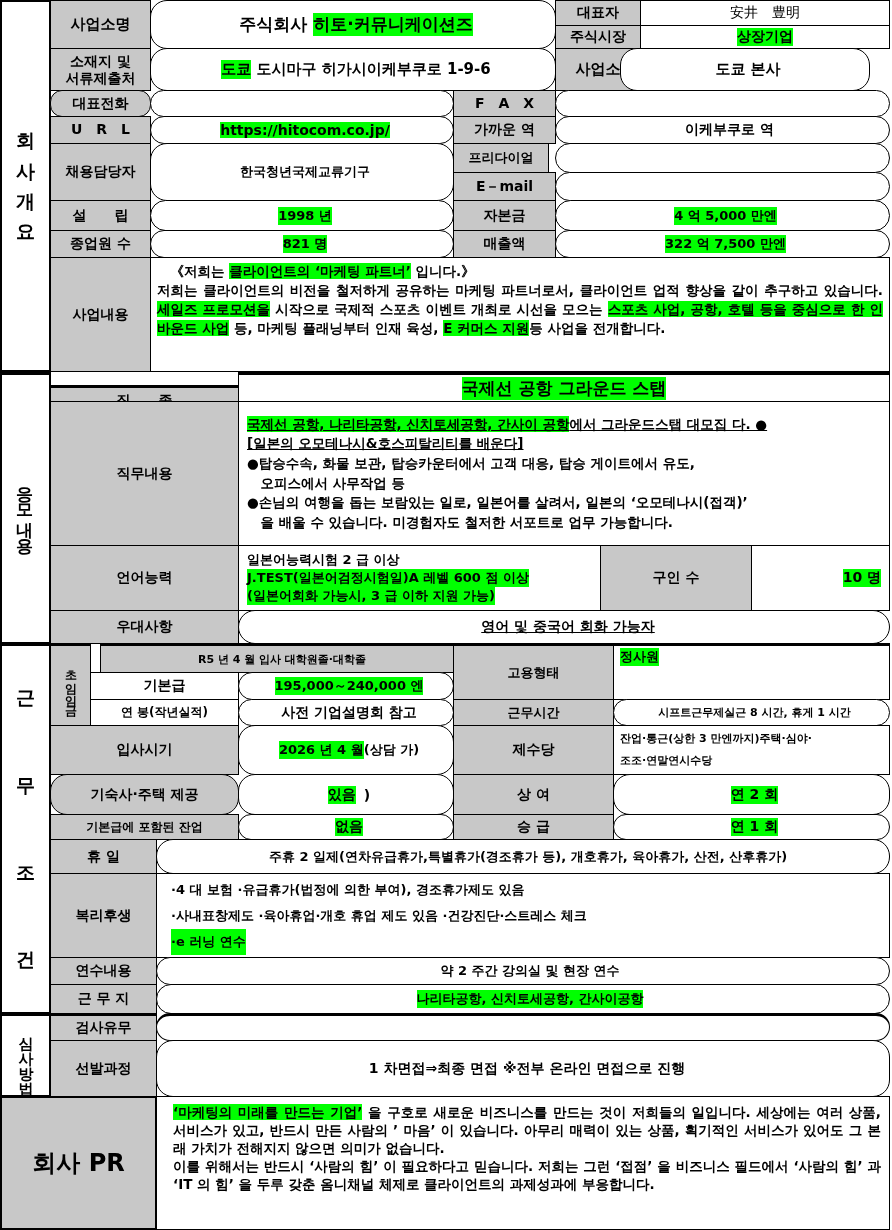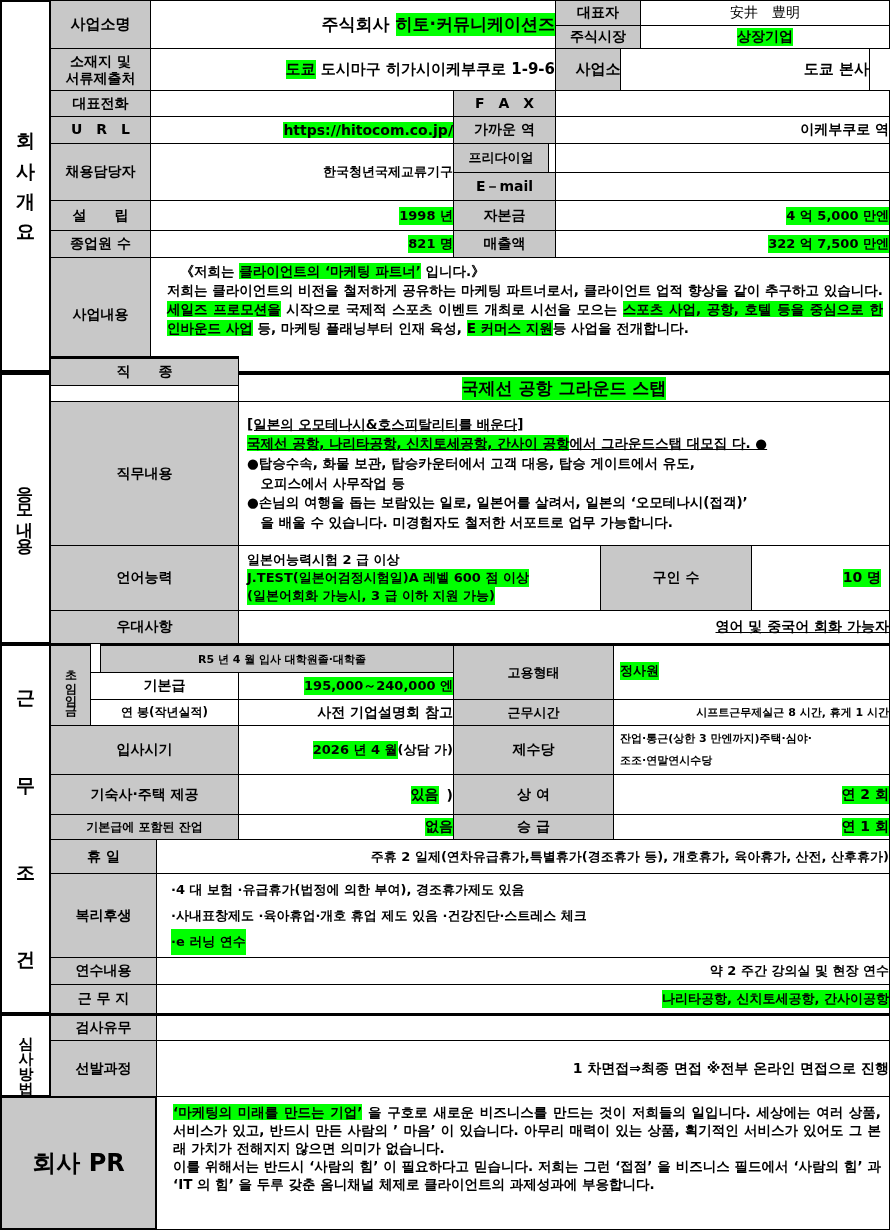--- a/index.html
+++ b/index.html
@@ -2,21 +2,21 @@
 <html><head>
 <meta charset="utf-8">
 <style>
   html, body { margin:0; padding:0; background:#fff; }
   body { width:892px; height:1230px; position:relative; overflow:hidden;
          font-family:"DejaVu Sans", "Liberation Sans", sans-serif; color:#000; }
   .c { position:absolute; box-sizing:border-box; border:1px solid #000; display:flex; align-items:center; font-weight:bold; font-size:14px; overflow:hidden; }
   .g { background:#c8c8c8; }
   .w { background:#fff; }
   .ctr { justify-content:center; text-align:center; }
-  .lft { justify-content:flex-end; padding-left:6px; }
+  .lft { justify-content:center; padding-left:6px;border-radius:17px; }
   .hl { background:#00ff00; }
   .side { font-size:19px; font-weight:bold; flex-direction:column; justify-content:center; align-items:center; line-height:1.6; }
   .vert { writing-mode:vertical-rl; font-size:17px; font-weight:bold; letter-spacing:0; }
   .vert-sm { writing-mode:vertical-rl; font-size:12px; font-weight:bold; }
   .multi { flex-direction:column; align-items:flex-start; justify-content:center; padding-left:6px; line-height:1.55; }
   .pr-title { font-size:24px; }
   .ul { text-decoration:underline; }
   .block { display:block; padding:4px 6px; line-height:1.35; font-size:14px; text-align:justify; }
 </style>
 </head>
@@ -57,21 +57,21 @@
   <span class="hl">도쿄</span>
   <span style="white-space:pre;"> 도시마구 히가시이케부쿠로 1-9-6</span>
 </div>
 <div class="c g ctr" style="left:555px;top:48px;width:86px;height:43px;font-size:15px;">
   <span>사업소</span>
 </div>
 <div class="c w lft" style="left:620px;top:48px;width:250px;height:43px;font-size:15px;">
   <span>도쿄 본사</span>
 </div>
 
-<div class="c g ctr" style="left:50px;top:90px;width:101px;height:27px;">
+<div class="c g ctr" style="left:50px;top:90px;width:101px;height:27px;border-radius:12px;">
   <span>대표전화</span>
 </div>
 <div class="c w lft" style="left:150px;top:90px;width:304px;height:27px;">
   <span></span>
 </div>
 <div class="c g ctr" style="left:453px;top:90px;width:103px;height:27px;white-space:pre;">
   <span>F　A　X</span>
 </div>
 <div class="c w lft" style="left:555px;top:90px;width:335px;height:27px;">
   <span></span>
@@ -131,48 +131,48 @@
 <div class="c g ctr" style="left:453px;top:230px;width:103px;height:28px;">
   <span>매출액</span>
 </div>
 <div class="c w lft" style="left:555px;top:230px;width:335px;height:28px;font-size:13px;">
   <span class="hl">322 억 7,500 만엔</span>
 </div>
 
 <div class="c g ctr" style="left:50px;top:257px;width:101px;height:115px;">
   <span>사업내용</span>
 </div>
-<div class="c w" style="left:150px;top:257px;width:740px;height:115px;align-items:flex-start;padding-left:10px;">
+<div class="c w" style="left:150px;top:257px;width:740px;height:115px;align-items:flex-start;">
   <div class="block" style="font-size:13.5px;line-height:1.4;">
     <div style="text-align:left;">
       <span style="white-space:pre;">　《저희는 </span><span class="hl">클라이언트의 ‘마케팅 파트너’</span><span> 입니다.》</span>
     </div>
     <div>
       <span>저희는 클라이언트의 비전을 철저하게 공유하는 마케팅 파트너로서, 클라이언트 업적 향상을 같이 추구하고 있습니다. </span><span class="hl">세일즈 프로모션을</span><span> 시작으로 국제적 스포츠 이벤트 개최로 시선을 모으는 </span><span class="hl">스포츠 사업, 공항, 호텔 등을 중심으로 한 인바운드 사업</span><span> 등, 마케팅 플래닝부터 인재 육성, </span><span class="hl">E 커머스 지원</span><span>등 사업을 전개합니다.</span>
     </div>
   </div>
 </div>
 
 <div class="c w ctr" style="left:0;top:372px;width:51px;height:272px;border-width:2px;border-top-width:3px;">
   <span class="vert">응모내용</span>
 </div>
 
-<div class="c g ctr" style="left:50px;top:356px;width:189px;height:30px;border-top-width:3px;white-space:pre;">
+<div class="c g ctr" style="left:50px;top:385px;width:189px;height:30px;border-top-width:3px;white-space:pre;">
   <span>직　　종</span>
 </div>
 <div class="c w ctr" style="left:238px;top:372px;width:652px;height:30px;border-top-width:3px;font-size:17px;">
   <span class="hl">국제선 공항 그라운드 스탭</span>
 </div>
 
 <div class="c g ctr" style="left:50px;top:401px;width:189px;height:145px;">
   <span>직무내용</span>
 </div>
 <div class="c w multi" style="left:238px;top:401px;width:652px;height:145px;font-size:13.5px;line-height:1.45;padding-left:8px;">
+  <span class="ul"><span class="hl">국제선 공항, 나리타공항, 신치토세공항, 간사이 공항</span><span>에서 그라운드스탭 대모집 다. ●</span></span>
   <span class="ul">[일본의 오모테나시&amp;호스피탈리티를 배운다]</span>
-  <span class="ul"><span class="hl">국제선 공항, 나리타공항, 신치토세공항, 간사이 공항</span><span>에서 그라운드스탭 대모집 다. ●</span></span>
   <span>●탑승수속, 화물 보관, 탑승카운터에서 고객 대응, 탑승 게이트에서 유도,</span>
   <span style="white-space:pre;">　오피스에서 사무작업 등</span>
   <span>●손님의 여행을 돕는 보람있는 일로, 일본어를 살려서, 일본의 ‘오모테나시(접객)’</span>
   <span style="white-space:pre;">　을 배울 수 있습니다. 미경험자도 철저한 서포트로 업무 가능합니다.</span>
 </div>
 
 <div class="c g ctr" style="left:50px;top:545px;width:189px;height:66px;">
   <span>언어능력</span>
 </div>
 <div class="c w multi" style="left:238px;top:545px;width:363px;height:66px;font-size:13px;line-height:1.4;padding-left:8px;">
@@ -216,21 +216,21 @@
 <div class="c w ctr" style="left:90px;top:699px;width:149px;height:27px;font-size:12px;">
   <span>연 봉(작년실적)</span>
 </div>
 <div class="c w lft" style="left:238px;top:699px;width:216px;height:27px;font-size:14px;">
   <span>사전 기업설명회 참고</span>
 </div>
 
 <div class="c g ctr" style="left:453px;top:643px;width:161px;height:57px;border-top-width:3px;font-size:13px;">
   <span>고용형태</span>
 </div>
-<div class="c w" style="left:613px;top:643px;width:277px;height:57px;border-top-width:3px;align-items:flex-start;padding:16px 0 0 6px;font-size:13px;">
+<div class="c w" style="left:613px;top:643px;width:277px;height:57px;border-top-width:3px;align-items:flex-start;padding:2px 0 0 6px;font-size:13px;">
   <span class="hl">정사원</span>
 </div>
 <div class="c g ctr" style="left:453px;top:699px;width:161px;height:27px;font-size:13px;">
   <span>근무시간</span>
 </div>
 <div class="c w lft" style="left:613px;top:699px;width:277px;height:27px;font-size:11px;">
   <span>시프트근무제실근 8 시간, 휴게 1 시간</span>
 </div>
 
 <div class="c g ctr" style="left:50px;top:725px;width:189px;height:50px;">
@@ -241,21 +241,21 @@
     <span>(상담 가)</span>
 </div>
 <div class="c g ctr" style="left:453px;top:725px;width:161px;height:50px;">
   <span>제수당</span>
 </div>
 <div class="c w multi" style="left:613px;top:725px;width:277px;height:50px;font-size:11px;line-height:2;">
   <span>잔업·통근(상한 3 만엔까지)주택·심야·</span>
   <span>조조·연말연시수당</span>
 </div>
 
-<div class="c g ctr" style="left:50px;top:774px;width:189px;height:41px;">
+<div class="c g ctr" style="left:50px;top:774px;width:189px;height:41px;border-radius:17px;">
   <span>기숙사·주택 제공</span>
 </div>
 <div class="c w lft" style="left:238px;top:774px;width:216px;height:41px;gap:8px;">
   <span class="hl">있음</span>
     <span>)</span>
 </div>
 <div class="c g ctr" style="left:453px;top:774px;width:161px;height:41px;">
   <span>상 여</span>
 </div>
 <div class="c w lft" style="left:613px;top:774px;width:277px;height:41px;">

